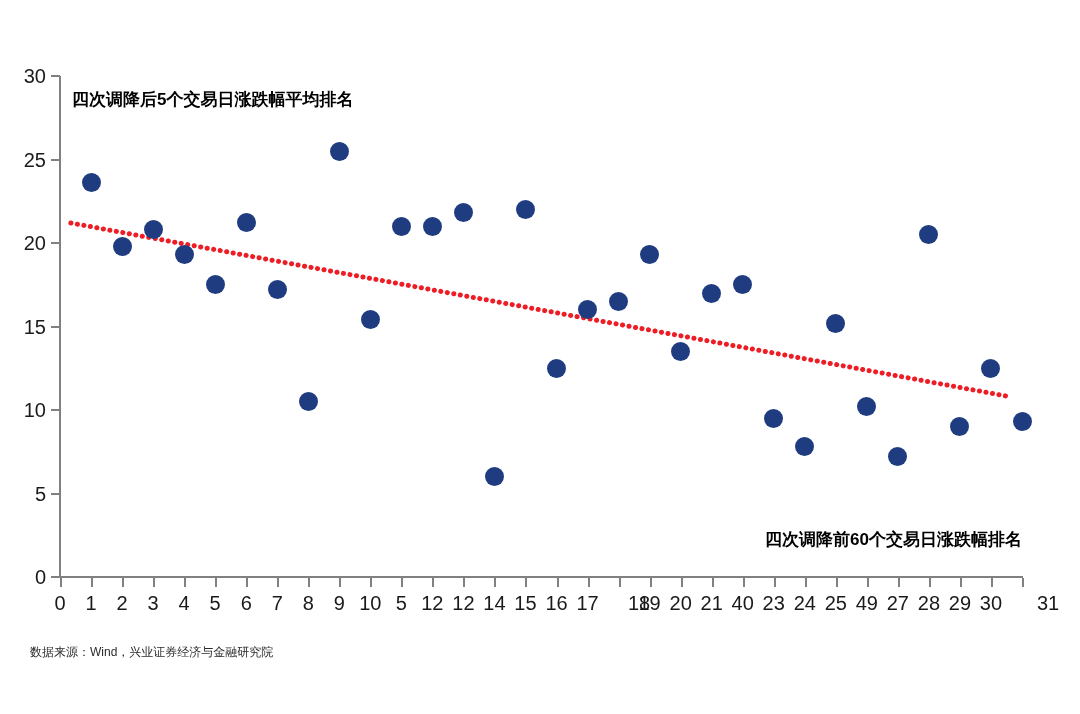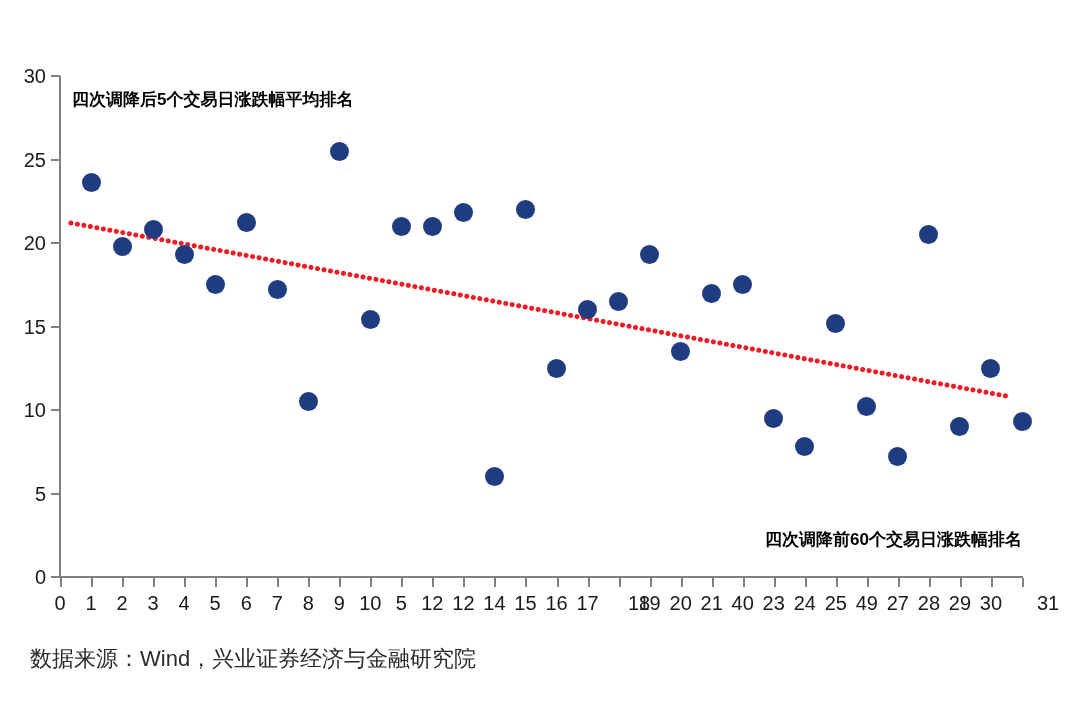--- a/index.html
+++ b/index.html
@@ -149,21 +149,21 @@
     font-weight: bold;
     color: #000000;
     white-space: nowrap;
   }
 
   
   .source-note {
     position: absolute;
     left: 30px;
     top: 644px;
-    font-size: 22px;
+    font-size: 12px;
     color: #2b2b2b;
     white-space: nowrap;
   }
 </style>
 </head>
 <body>
 
 <div id="figure">
 
 

